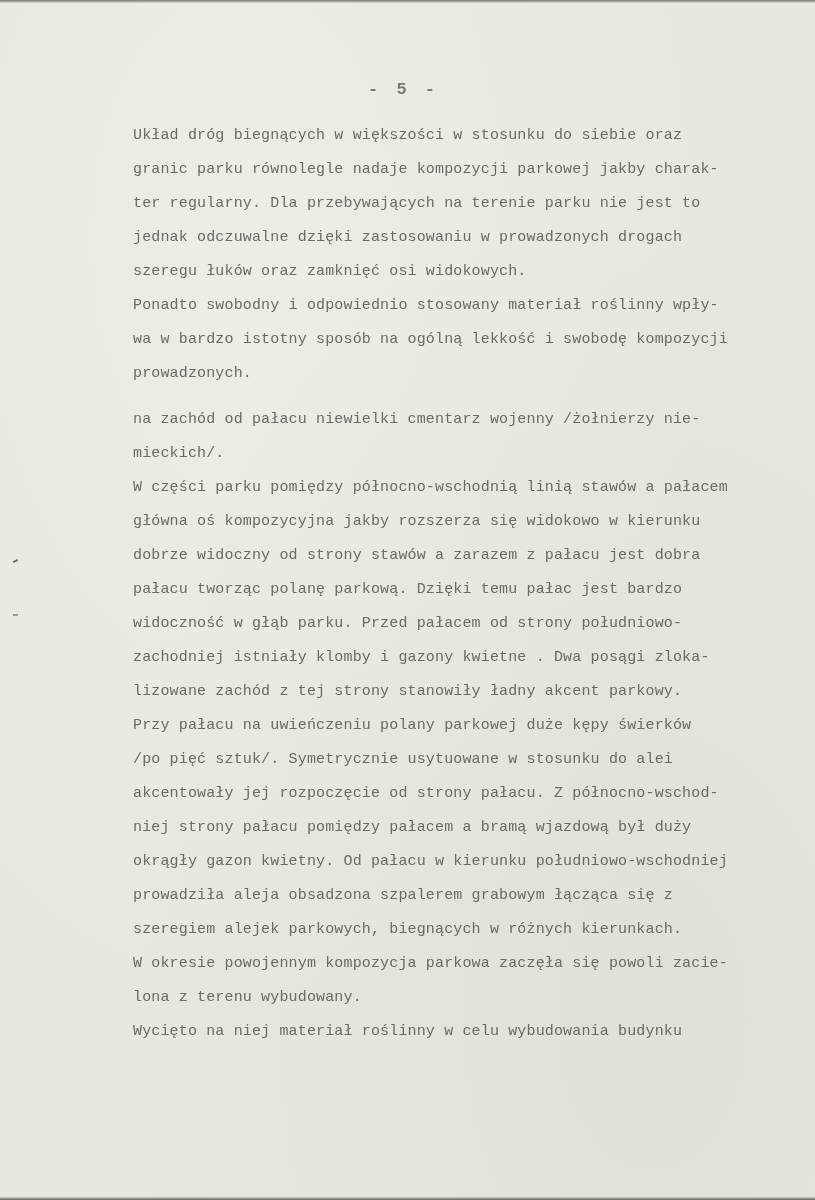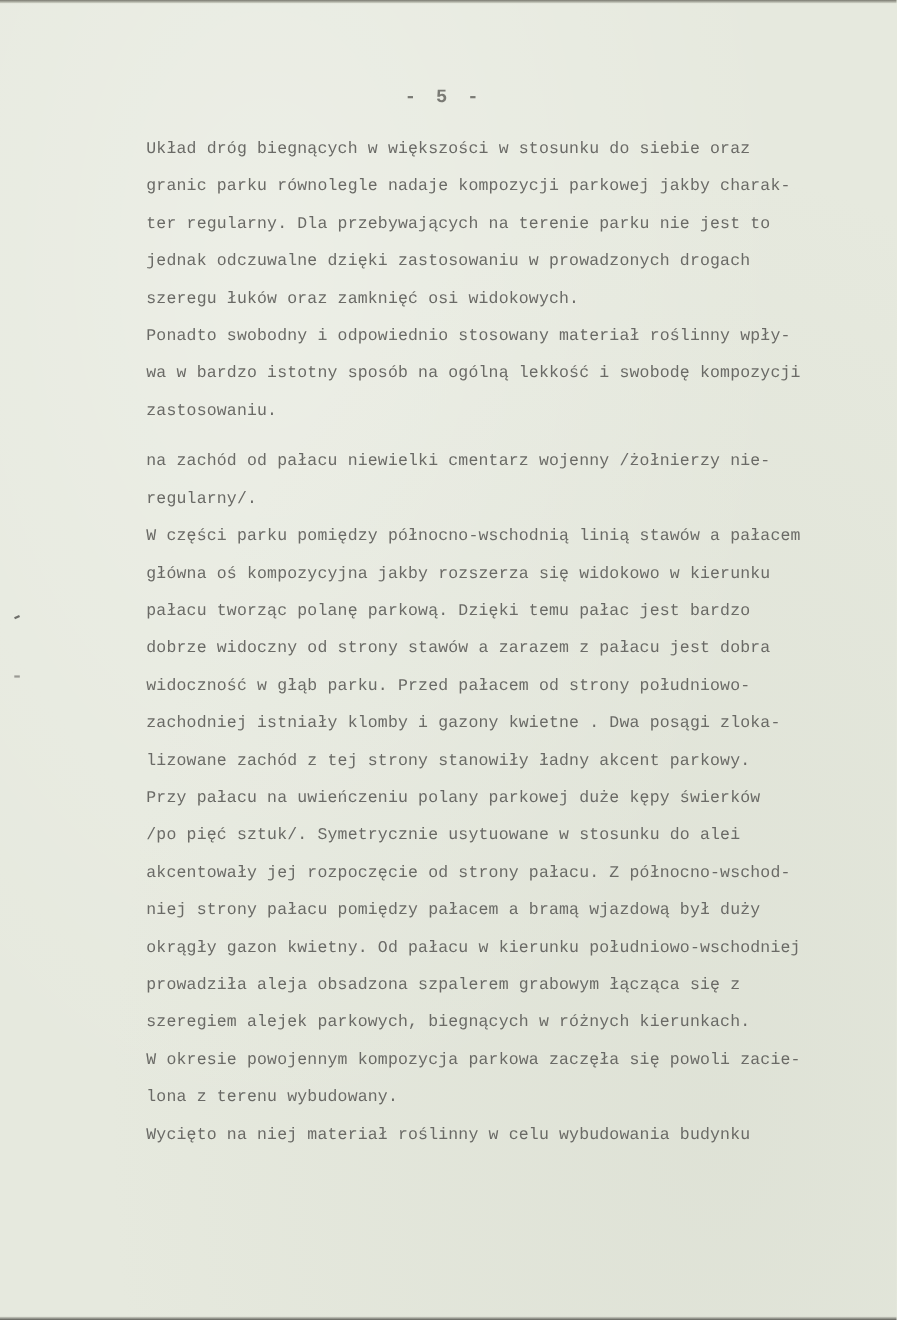--- a/index.html
+++ b/index.html
@@ -92,35 +92,35 @@
       <div class="line">Układ dróg biegnących w większości w stosunku do siebie oraz</div>
       <div class="line">granic parku równolegle nadaje kompozycji parkowej jakby charak-</div>
       <div class="line">ter regularny. Dla przebywających na terenie parku nie jest to</div>
       <div class="line">jednak odczuwalne dzięki zastosowaniu w prowadzonych drogach</div>
       <div class="line">szeregu łuków oraz zamknięć osi widokowych.</div>
     </div>
 
     <div>
       <div class="line">Ponadto swobodny i odpowiednio stosowany materiał roślinny wpły-</div>
       <div class="line">wa w bardzo istotny sposób na ogólną lekkość i swobodę kompozycji</div>
-      <div class="line">zastosowaniu.</div>
+      <div class="line">prowadzonych.</div>
     </div>
 
     <div class="gap"></div>
 
     <div>
       <div class="line">na zachód od pałacu niewielki cmentarz wojenny /żołnierzy nie-</div>
-      <div class="line">regularny/.</div>
+      <div class="line">mieckich/.</div>
     </div>
 
     <div>
       <div class="line">W części parku pomiędzy północno-wschodnią linią stawów a pałacem</div>
       <div class="line">główna oś kompozycyjna jakby rozszerza się widokowo w kierunku</div>
+      <div class="line">dobrze widoczny od strony stawów a zarazem z pałacu jest dobra</div>
       <div class="line">pałacu tworząc polanę parkową. Dzięki temu pałac jest bardzo</div>
-      <div class="line">dobrze widoczny od strony stawów a zarazem z pałacu jest dobra</div>
       <div class="line">widoczność w głąb parku. Przed pałacem od strony południowo-</div>
       <div class="line">zachodniej istniały klomby i gazony kwietne . Dwa posągi zloka-</div>
       <div class="line">lizowane zachód z tej strony stanowiły ładny akcent parkowy.</div>
       <div class="line">Przy pałacu na uwieńczeniu polany parkowej duże kępy świerków</div>
       <div class="line">/po pięć sztuk/. Symetrycznie usytuowane w stosunku do alei</div>
       <div class="line">akcentowały jej rozpoczęcie od strony pałacu. Z północno-wschod-</div>
       <div class="line">niej strony pałacu pomiędzy pałacem a bramą wjazdową był duży</div>
       <div class="line">okrągły gazon kwietny. Od pałacu w kierunku południowo-wschodniej</div>
       <div class="line">prowadziła aleja obsadzona szpalerem grabowym łącząca się z</div>
       <div class="line">szeregiem alejek parkowych, biegnących w różnych kierunkach.</div>

